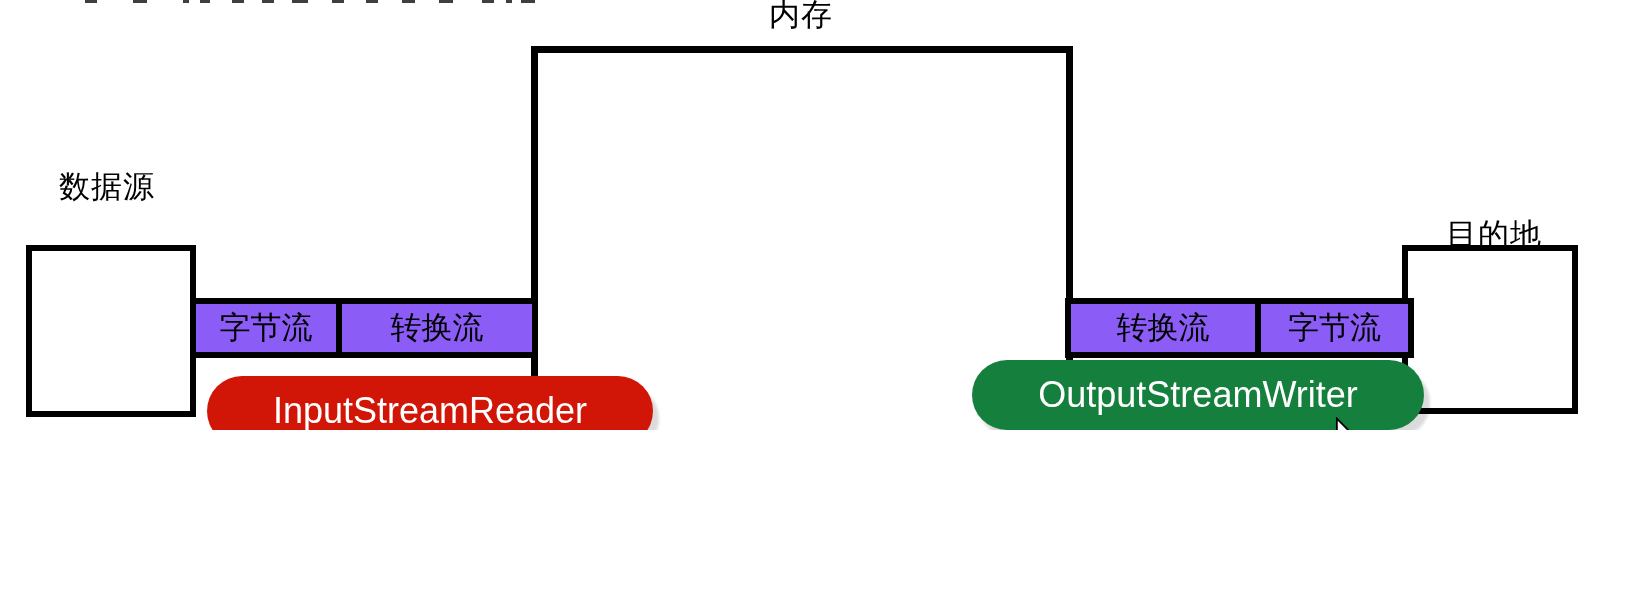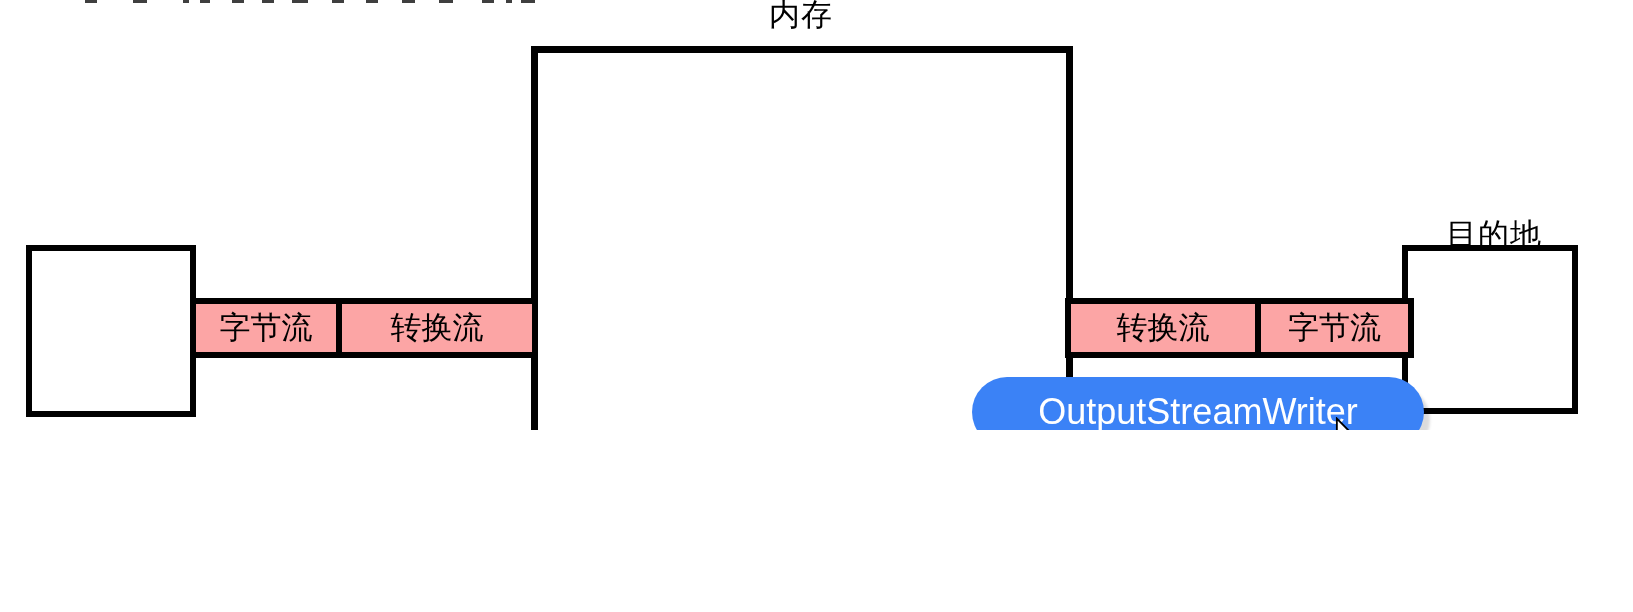--- a/index.html
+++ b/index.html
@@ -9,40 +9,40 @@
   
   .frag{position:absolute;top:0;height:3px;background:#3f3f3f;}
 
   
   .box{position:absolute;background:#ffffff;border:6px solid #000;box-sizing:border-box;}
   .memory-box{left:531px;top:46px;width:542px;height:536px;border-width:7px;z-index:1;}
   .source-box{left:26px;top:245px;width:170px;height:172px;z-index:1;}
   .dest-box{left:1402px;top:245px;width:176px;height:169px;z-index:1;}
 
   
-  .chan{position:absolute;top:298px;height:60px;background:#fca5a5;border:6px solid #000;
+  .chan{position:absolute;top:298px;height:60px;background:#8b5cf6;border:6px solid #000;
         box-sizing:border-box;display:flex;align-items:center;justify-content:center;
         font-size:31px;color:#000;z-index:2;}
   .lc-byte{left:190px;width:152px;}
   .lc-conv{left:336px;width:202px;}
   .rc-conv{left:1065px;width:196px;}
   .rc-byte{left:1255px;width:159px;}
 
   
   .label{position:absolute;font-size:31px;color:#000;white-space:nowrap;letter-spacing:1px;}
   .memory-label{left:769px;top:-6px;}
   .source-label{left:59px;top:166px;}
   .dest-label{left:1446px;top:166px;margin-top:48px;}
 
   
   .pill{position:absolute;height:70px;border-radius:35px;color:#fff;font-size:36px;
         display:flex;align-items:center;justify-content:center;z-index:3;
         box-shadow:6px 8px 3px rgba(0,0,0,0.14);white-space:nowrap;}
   .pill-red{left:207px;top:376px;width:446px;background:#d11507;}
-  .pill-blue{left:972px;top:377px;width:452px;background:#3b82f6;}
+  .pill-blue{left:972px;top:360px;width:452px;background:#15803d;}
 
   .cursor{position:absolute;left:1335px;top:417px;z-index:5;}
 </style>
 </head>
 <body>
 
 <div class="canvas">
 
   <div>
       <span class="frag" style="left: 85px; width: 12px;"></span>
@@ -55,40 +55,44 @@
       <span class="frag" style="left: 332px; width: 12px;"></span>
       <span class="frag" style="left: 366px; width: 12px;"></span>
       <span class="frag" style="left: 402px; width: 13px;"></span>
       <span class="frag" style="left: 439px; width: 14px;"></span>
       <span class="frag" style="left: 482px; width: 12px;"></span>
       <span class="frag" style="left: 506px; width: 6px;"></span>
       <span class="frag" style="left: 521px; width: 14px;"></span>
     </div>
 
   <div class="label memory-label">内存</div>
+  <div class="label source-label">数据源</div>
   <div class="label dest-label">目的地</div>
 
   <div class="box memory-box"></div>
   <div class="box source-box"></div>
   <div class="box dest-box"></div>
 
   <div class="chan lc-byte">
     <span>字节流</span>
   </div>
   <div class="chan lc-conv">
     <span>转换流</span>
   </div>
 
   <div class="chan rc-conv">
     <span>转换流</span>
   </div>
   <div class="chan rc-byte">
     <span>字节流</span>
   </div>
 
+  <div class="pill pill-red">
+    <span>InputStreamReader</span>
+  </div>
   <div class="pill pill-blue">
     <span>OutputStreamWriter</span>
   </div>
 
   <svg class="cursor" width="22" height="32" viewBox="0 0 14 21">
     <polygon points="1,1 1,17.5 5.2,14 7.7,19.8 10,18.7 7.5,13.2 13,13.2" fill="#ffffff" stroke="#000000" stroke-width="1.2"></polygon>
   </svg>
 
 </div>
 

